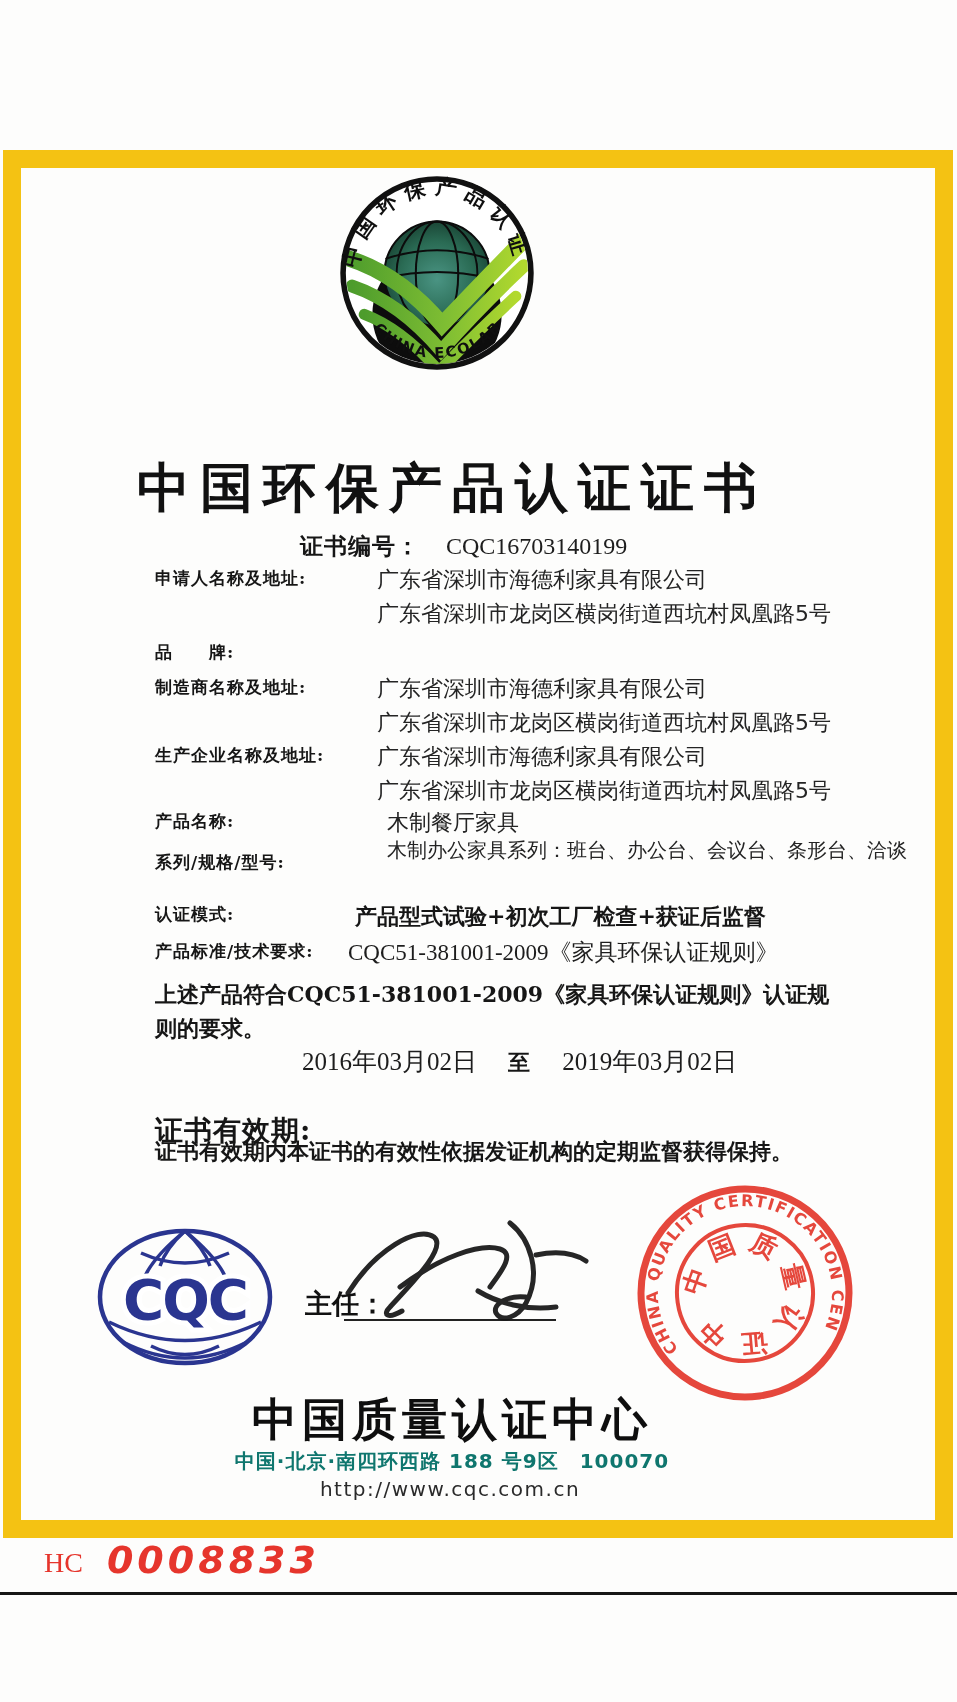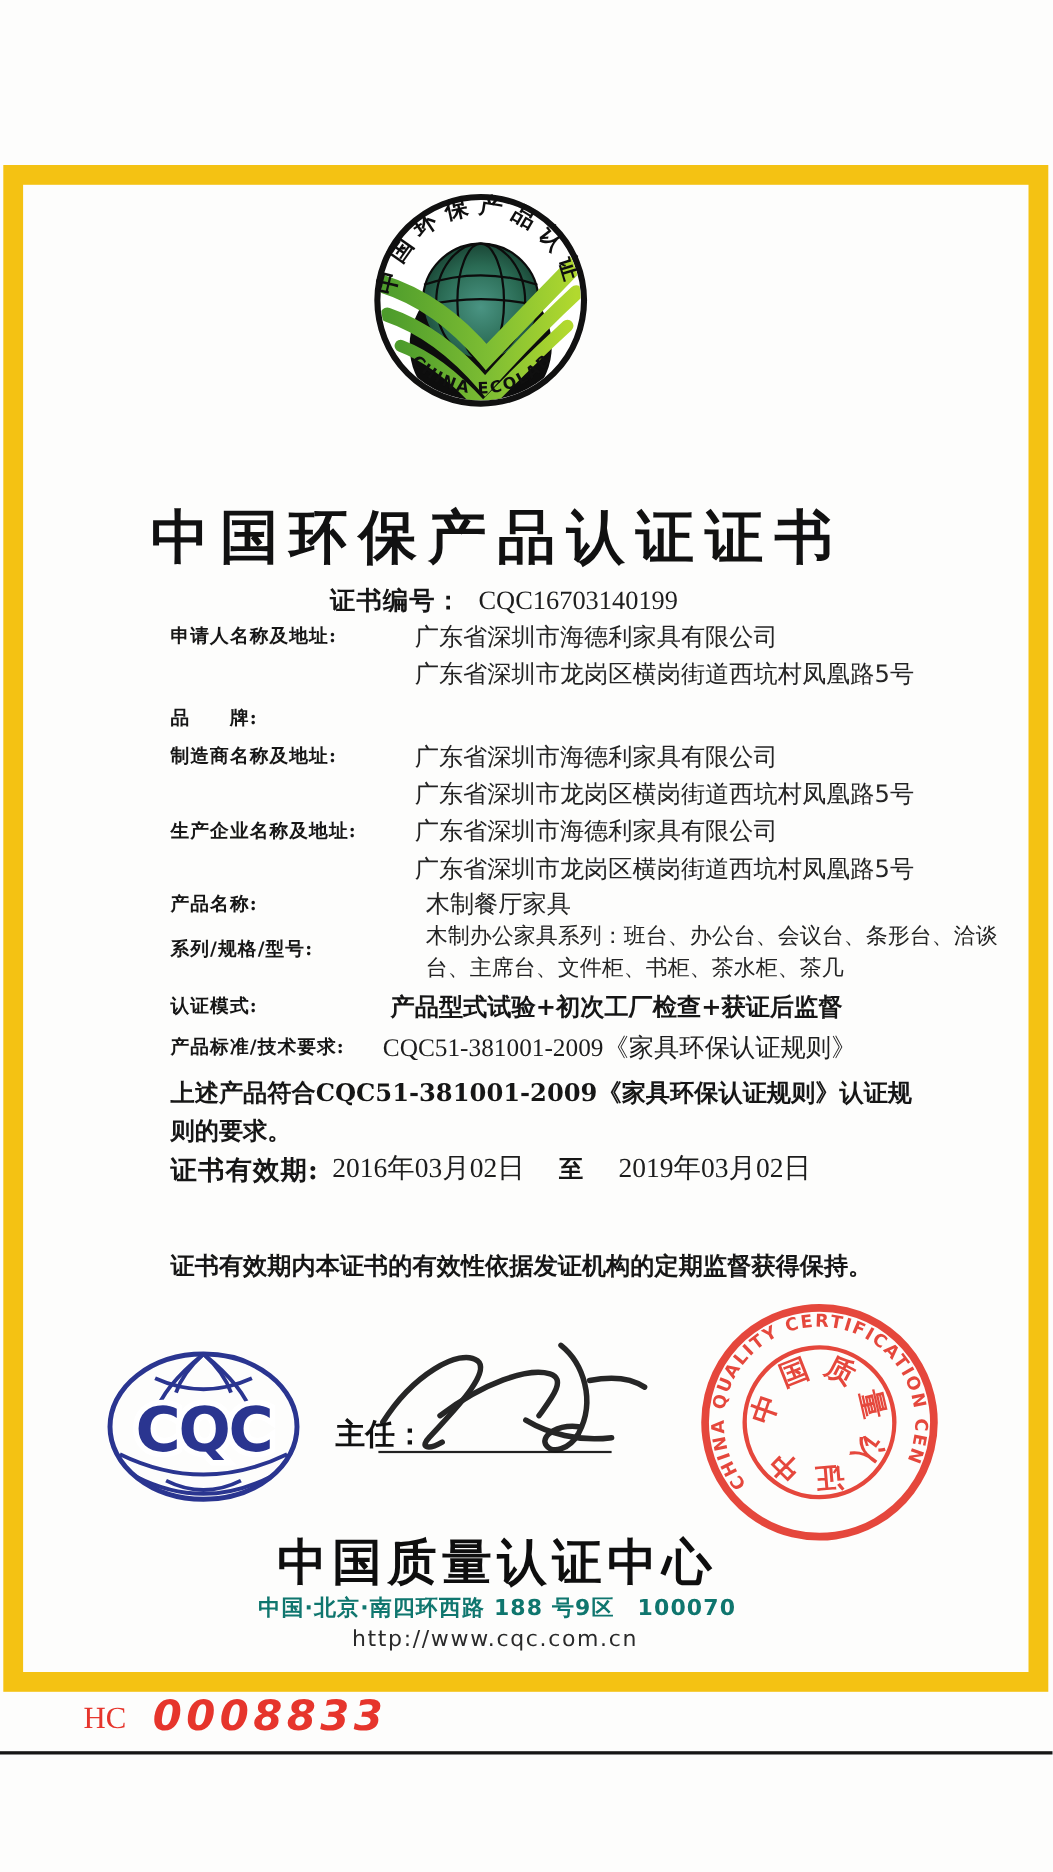--- a/index.html
+++ b/index.html
@@ -10,29 +10,29 @@
   .title{top:437px;left:452px;transform:translateX(-50%);white-space:nowrap;
          font-family:Liberation Sans, sans-serif;font-weight:900;
          font-size:53px;letter-spacing:10px;color:#111;margin-top:16px;}
   .lbl{font-family:"DejaVu Serif","Liberation Serif",serif;font-weight:700;font-size:17px;
        letter-spacing:1px;color:#161616;white-space:nowrap;}
   .val{font-family:"DejaVu Sans","Liberation Sans",sans-serif;font-size:22px;color:#242424;
        white-space:nowrap;line-height:34px;margin-left:32px;}
   .code{font-family:"Liberation Serif","DejaVu Serif",serif;font-size:24px;color:#1d1d1d;white-space:nowrap;}
   .para{font-family:"DejaVu Serif","Liberation Serif",serif;font-weight:700;font-size:22px;
         line-height:34px;width:680px;color:#161616;}
-  .certline{display:flex;align-items:baseline;gap:15px;}
+  .certline{display:flex;align-items:baseline;gap:26px;}
   .sigline{width:212px;border-top:2px solid #222;height:0;}
   .director{font-family:"DejaVu Serif","Liberation Serif",serif;font-weight:700;font-size:27px;color:#111;}
   .org{font-family:"DejaVu Sans","Liberation Sans",sans-serif;font-weight:900;font-size:45px;
        letter-spacing:5px;white-space:nowrap;color:#0e0e0e;}
   .addr{font-size:20px;letter-spacing:1px;white-space:nowrap;color:#0f766e;font-weight:700;}
   .url{font-size:20px;letter-spacing:1.5px;white-space:nowrap;color:#2a2a2a;}
   .serial{display:flex;align-items:flex-end;gap:24px;color:#E6352C;}
-  .serial .pre{font-family:"Liberation Serif","DejaVu Serif",serif;font-size:28px;line-height:30px;margin-left:32px;}
+  .serial .pre{font-family:"Liberation Serif","DejaVu Serif",serif;font-size:28px;line-height:30px;}
   .serial .num{font-family:"DejaVu Sans",sans-serif;font-weight:700;font-size:38px;line-height:36px;letter-spacing:4px;font-style:italic;}
   .scanline{left:0;top:1592px;width:957px;height:3px;background:#161616;}
 </style>
 </head>
 <body>
 
 <div class="abs frame"></div>
 
 <svg class="abs" style="left:337px;top:173px" width="200" height="200" viewBox="0 0 198 198">
   <defs>
@@ -105,32 +105,31 @@
   <div>广东省深圳市海德利家具有限公司</div>
   <div>广东省深圳市龙岗区横岗街道西坑村凤凰路5号</div>
 </div>
 
 <div class="abs lbl" style="left:155px;top:810px">产品名称:</div>
 <div class="abs val" style="left:355px;top:806px">木制餐厅家具</div>
 
 <div class="abs lbl" style="left:155px;top:851px">系列/规格/型号:</div>
 <div class="abs val" style="left:355px;top:836px;font-size:20px;line-height:29px">
   <div>木制办公家具系列：班台、办公台、会议台、条形台、洽谈</div>
-  <div>台、主席台、文件柜、书柜、茶水柜、茶几</div>
 </div>
 
 <div class="abs lbl" style="left:155px;top:903px">认证模式:</div>
 <div class="abs para" style="left:355px;top:899px;width:auto;white-space:nowrap">产品型式试验+初次工厂检查+获证后监督</div>
 
 <div class="abs lbl" style="left:155px;top:940px">产品标准/技术要求:</div>
 <div class="abs code" style="left:348px;top:937px;font-size:23px">CQC51-381001-2009《家具环保认证规则》</div>
 
 <div class="abs para" style="left:155px;top:977px">上述产品符合CQC51-381001-2009《家具环保认证规则》认证规则的要求。</div>
 
-<div class="abs lbl" style="left:155px;top:1048px;font-size:24px">证书有效期:</div>
+<div class="abs lbl" style="left:155px;top:1112px;font-size:28px">证书有效期:</div>
 <div class="abs" style="left:302px;top:1045px">
   <span class="code" style="font-size:25px">2016年03月02日</span>
   <span class="lbl" style="font-size:22px;margin:0 26px">至</span>
   <span class="code" style="font-size:25px">2019年03月02日</span>
 </div>
 
 <div class="abs para" style="left:155px;top:1134px;width:auto;white-space:nowrap">证书有效期内本证书的有效性依据发证机构的定期监督获得保持。</div>
 
 <svg class="abs" style="left:96px;top:1226px" width="180" height="144" viewBox="0 0 180 144">
   <g fill="none" stroke="#2A3590" stroke-width="3.5">

